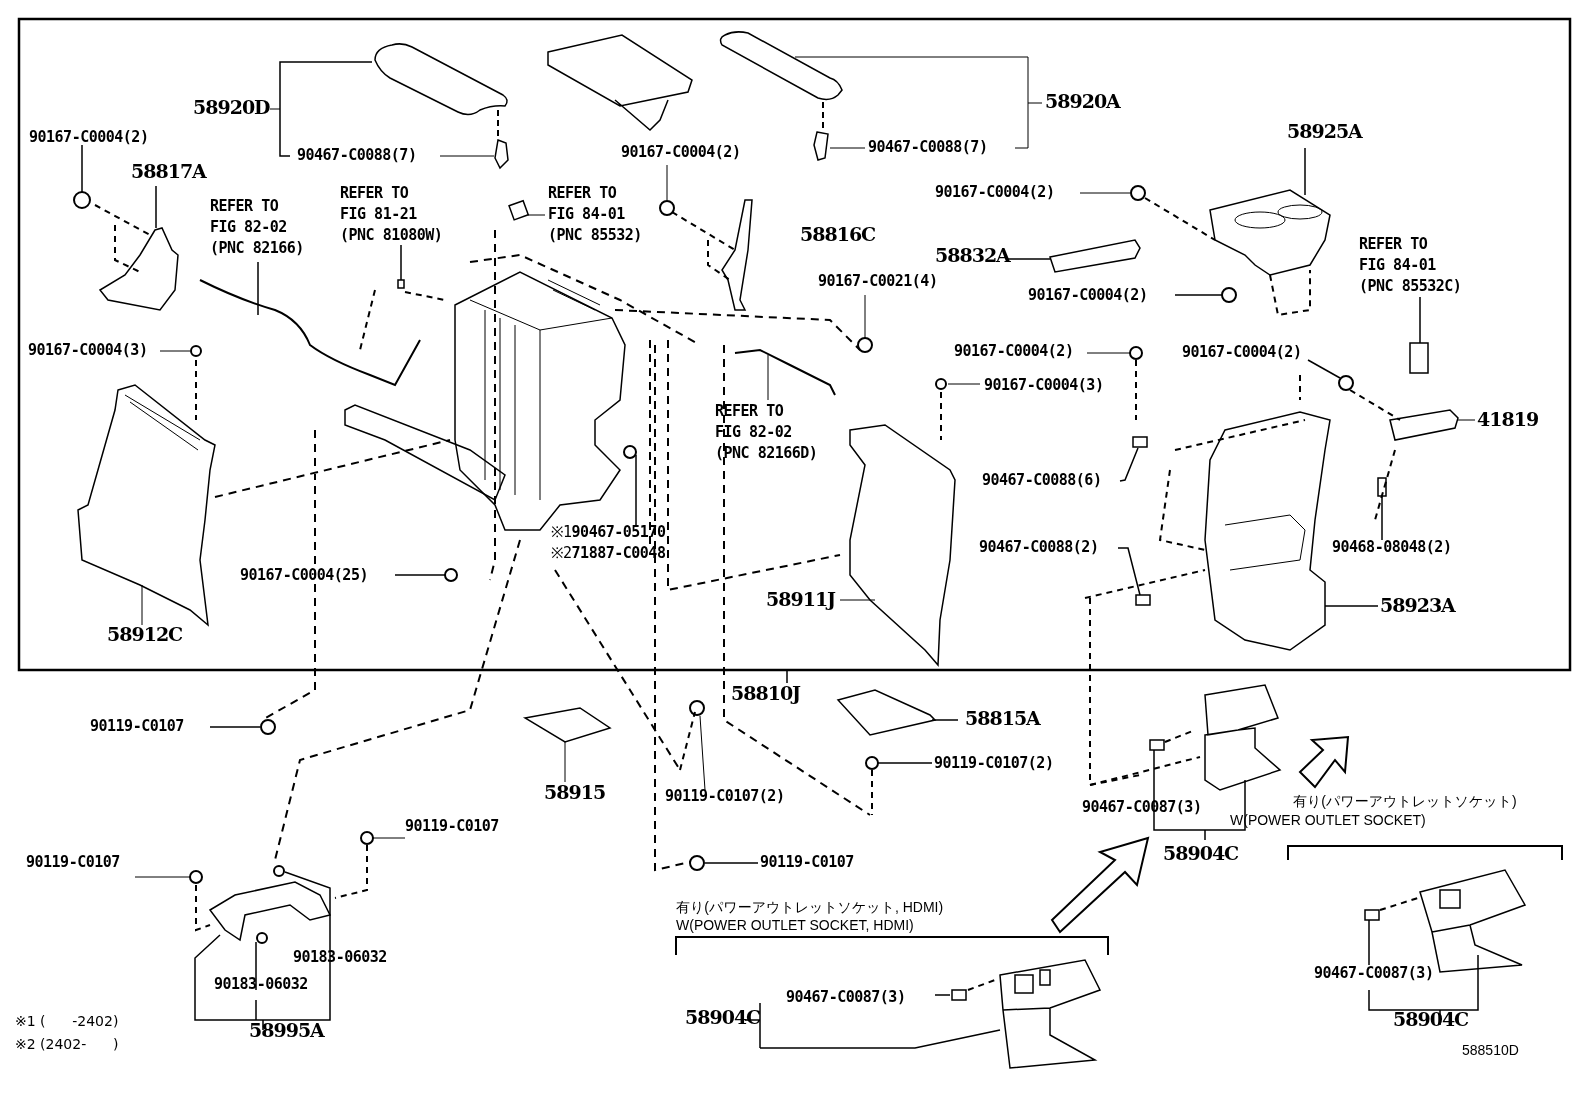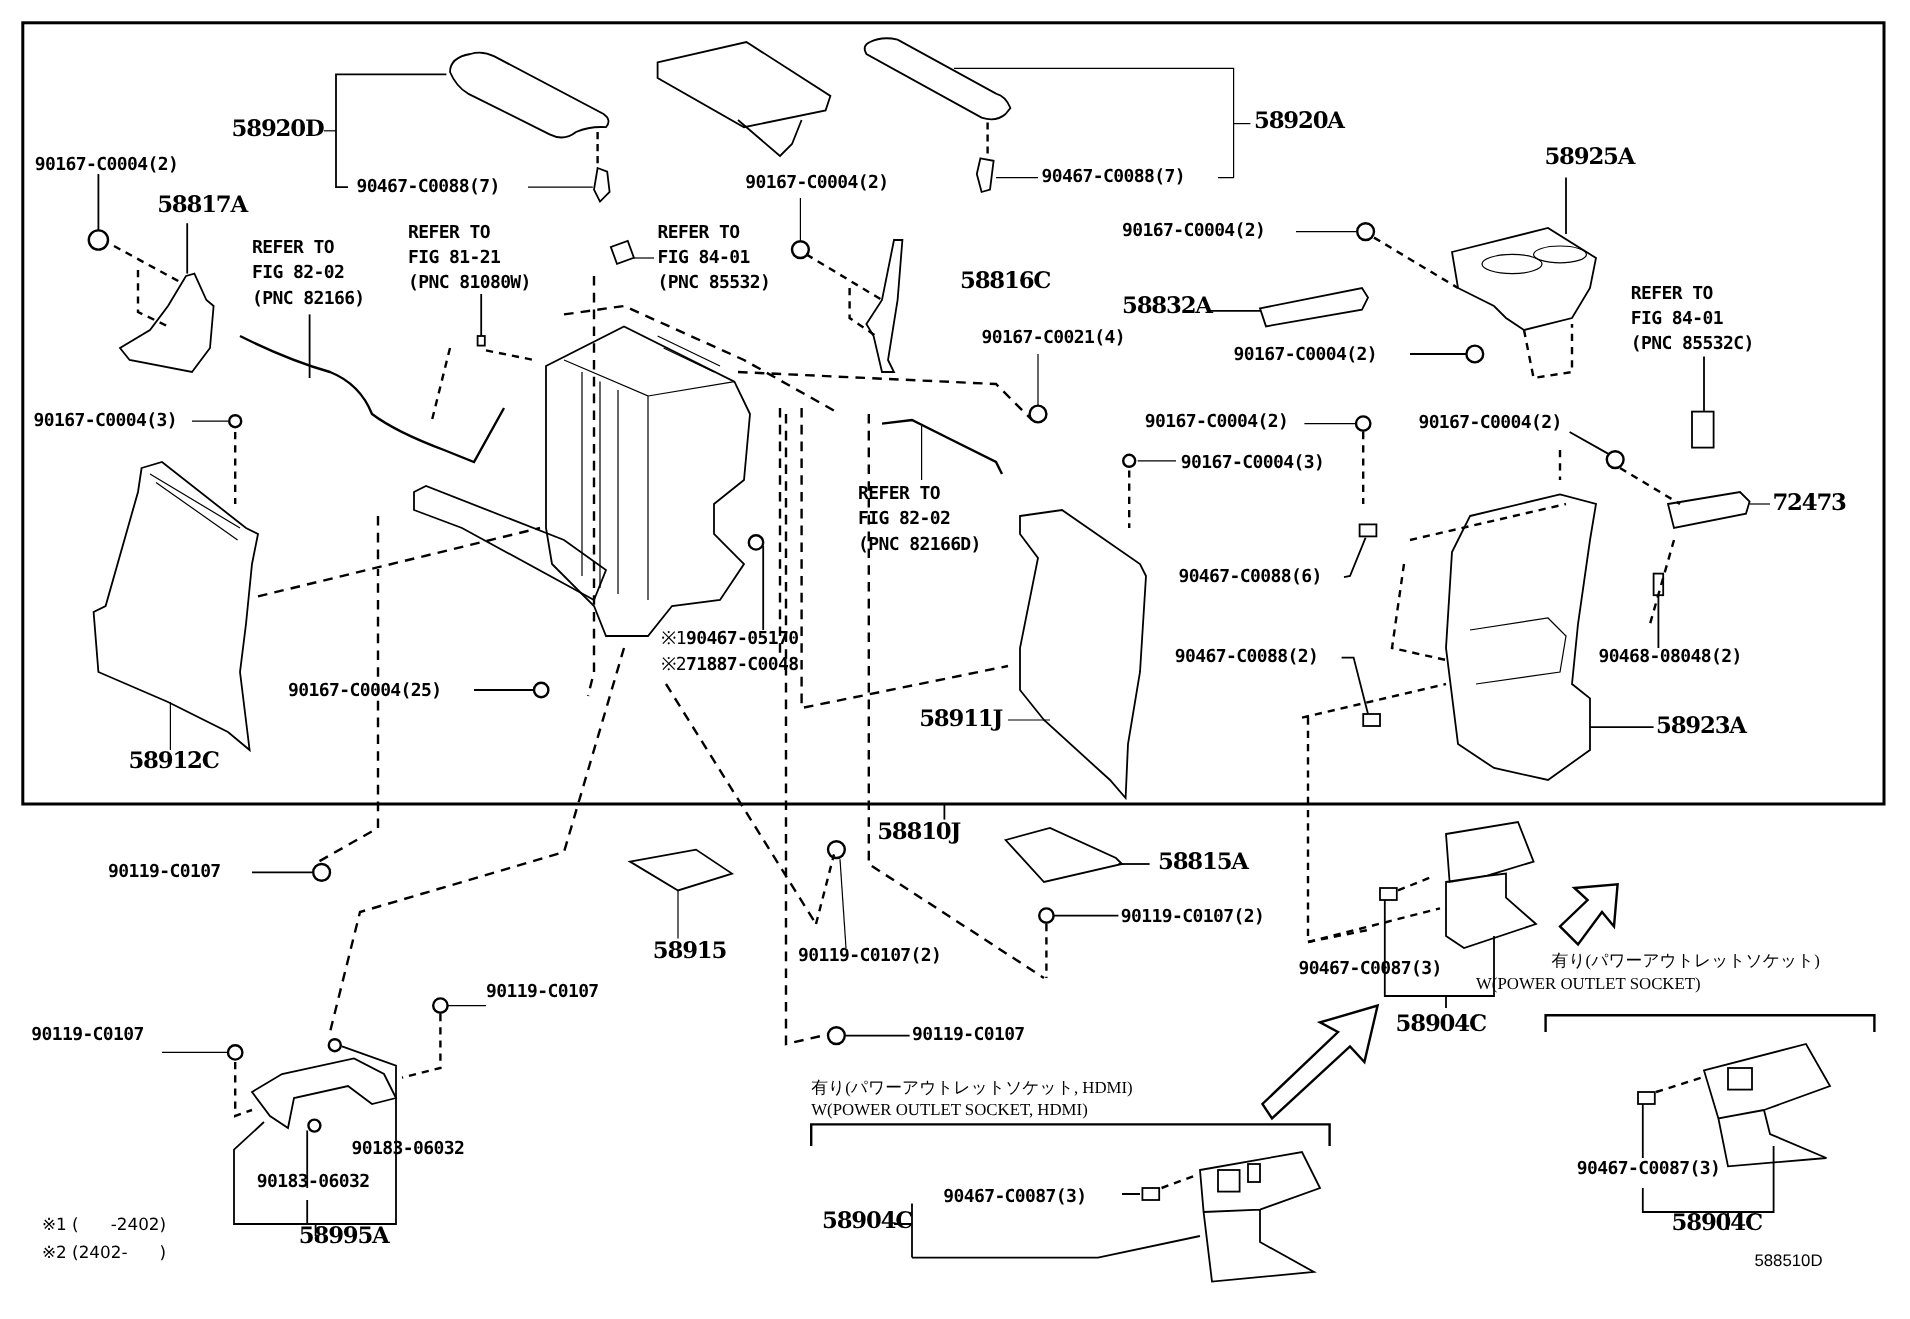--- a/index.html
+++ b/index.html
@@ -3,22 +3,22 @@
 <meta charset="utf-8">
 <style>
   html, body { margin: 0; padding: 0; background: #ffffff; }
   body { width: 1592px; height: 1099px; position: relative; overflow: hidden;
          font-family: "Liberation Sans", sans-serif; color: #000; }
   #canvas { position: absolute; left: 0; top: 0; width: 1592px; height: 1099px; }
   .lbl { position: absolute; font-family: "DejaVu Sans Mono", monospace; font-weight: bold;
          font-size: 15px; letter-spacing: -0.5px; white-space: nowrap; line-height: 1; cursor: pointer; }
   .big { font-family: "DejaVu Serif", serif; font-size: 19px; letter-spacing: -1px; }
   .ref { font-family: "DejaVu Sans Mono", monospace; font-weight: bold; font-size: 15px; line-height: 21px; white-space: pre; }
-  .jp { position: absolute; font-family: Liberation Serif, serif; font-size: 14px; line-height: 19px; white-space: nowrap; }
-  .note { position: absolute; font-family: "DejaVu Sans", sans-serif; font-size: 14px; line-height: 19px; white-space: pre; margin-left: 20px; }
+  .jp { position: absolute; font-family: Liberation Sans, sans-serif; font-size: 14px; line-height: 19px; white-space: nowrap; }
+  .note { position: absolute; font-family: "DejaVu Sans", sans-serif; font-size: 14px; line-height: 19px; white-space: pre; }
   .code { position: absolute; font-family: Liberation Sans, sans-serif; font-size: 14px; }
 </style>
 </head>
 <body>
 
 <svg id="canvas" viewBox="0 0 1592 1099" xmlns="http://www.w3.org/2000/svg" fill="none" stroke="#000">
 
   <rect x="19" y="19" width="1551" height="651" stroke-width="2.5"></rect>
   <line x1="787" y1="670" x2="787" y2="683" stroke-width="1.5"></line>
 
@@ -198,21 +198,21 @@
 (PNC 82166D)</span>
 
 <span class="lbl big" style="left:800px;top:225px">58816C</span>
 <span class="lbl big" style="left:935px;top:246px">58832A</span>
 <span class="lbl" style="left:1028px;top:288px">90167-C0004(2)</span>
 <span class="lbl" style="left:818px;top:274px">90167-C0021(4)</span>
 <span class="lbl" style="left:28px;top:343px">90167-C0004(3)</span>
 <span class="lbl" style="left:954px;top:344px">90167-C0004(2)</span>
 <span class="lbl" style="left:984px;top:378px">90167-C0004(3)</span>
 <span class="lbl" style="left:1182px;top:345px">90167-C0004(2)</span>
-<span class="lbl big" style="left:1477px;top:410px">72473</span>
+<span class="lbl big" style="left:1477px;top:410px">41819</span>
 <span class="lbl" style="left:982px;top:473px">90467-C0088(6)</span>
 <span class="lbl" style="left:1332px;top:540px">90468-08048(2)</span>
 <span class="lbl" style="left:979px;top:540px">90467-C0088(2)</span>
 <span class="lbl big" style="left:1380px;top:596px">58923A</span>
 
 <span class="lbl" style="left:551px;top:525px"><span style="font-weight:normal">※1</span><span>90467-05170</span></span>
 <span class="lbl" style="left:551px;top:546px"><span style="font-weight:normal">※2</span><span>71887-C0048</span></span>
 
 <span class="lbl" style="left:240px;top:568px">90167-C0004(25)</span>
 <span class="lbl big" style="left:766px;top:590px">58911J</span>

